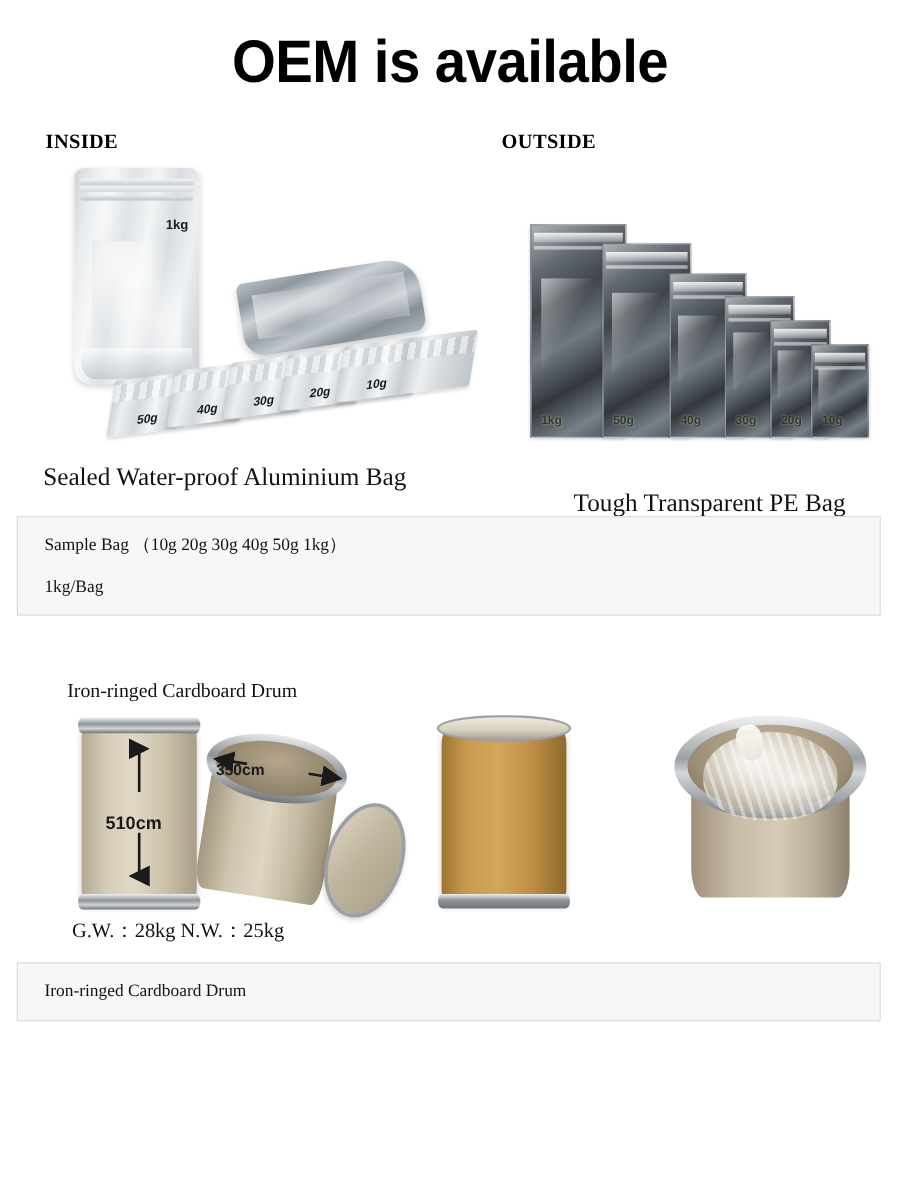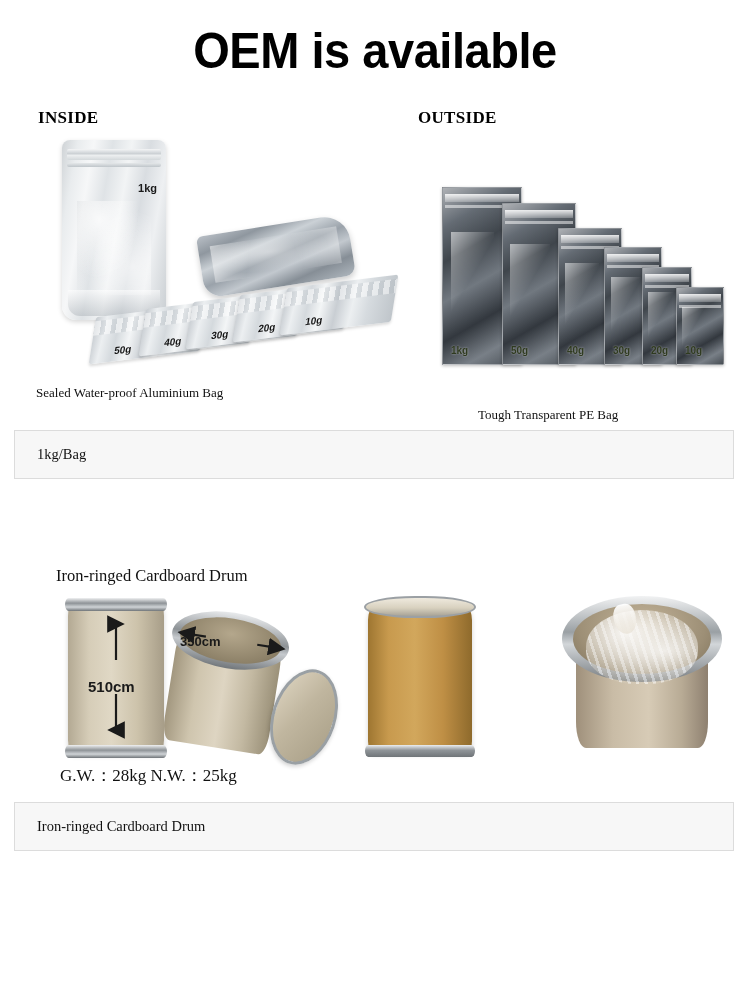--- a/index.html
+++ b/index.html
@@ -39,21 +39,21 @@
     font-size: 17px;
     letter-spacing: 0.3px;
     color: #000;
   }
   #head-outside { left: 38px;  top: 108px; }
   #head-inside  { left: 418px; top: 108px; }
 
   
   .caption {
     position: absolute;
-    font-size: 13px;
+    font-size: 21px;
     color: #111;
     white-space: nowrap;
   }
   #cap-alu { left: 36px;  top: 385px; }
   #cap-pe  { left: 478px; top: 407px; }
   #cap-drum{ left: 56px;  top: 566px; font-size: 16.5px; }
   #cap-drum-weights { left: 60px; top: 764px; font-size: 17px; }
 
   
   .spec-box {
@@ -395,20 +395,21 @@
     <div class="zipline2"></div>
     <div class="sheen"></div>
     <div class="lbl">10g</div>
   </div>
 </div>
 
 <div class="caption" id="cap-alu">Sealed Water-proof Aluminium Bag</div>
 <div class="caption" id="cap-pe">Tough Transparent PE Bag</div>
 
 <div class="spec-box" id="spec-box-bags">
+  <div class="spec-line">Sample Bag （10g 20g 30g 40g 50g 1kg）</div>
   <div class="spec-line">1kg/Bag</div>
 </div>
 
 <div class="caption" id="cap-drum">Iron-ringed Cardboard Drum</div>
 
 <div id="drum-group">
 
   <div class="drum-body" id="drum-left">
     <div class="rim-top"></div>
     <div class="rim-bot"></div>

